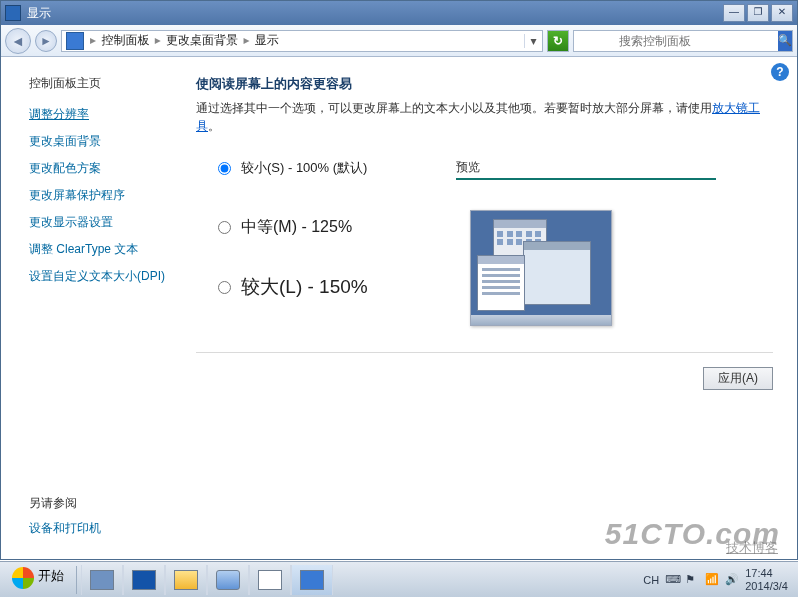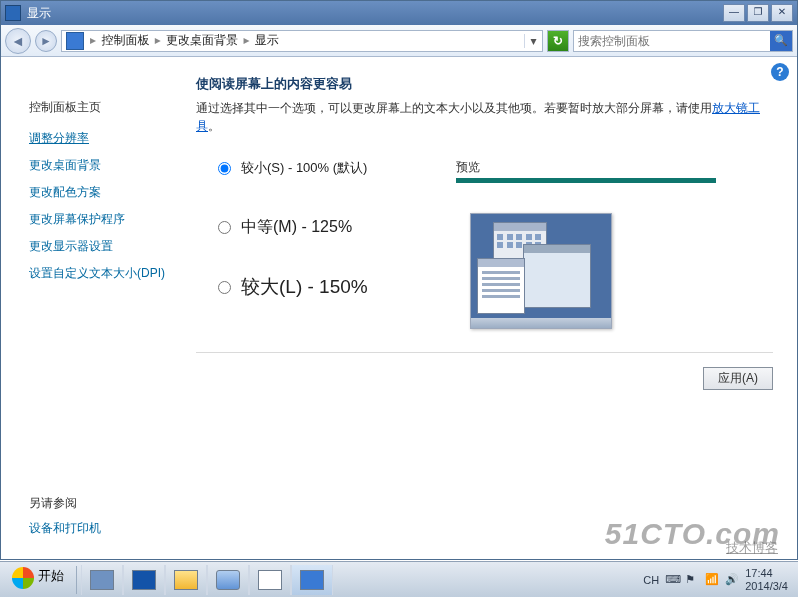--- a/index.html
+++ b/index.html
@@ -98,20 +98,21 @@
       display: flex; align-items: center; justify-content: center;
       font-weight: bold;
     }
     .searchwrap {
       width: 220px;
       height: 22px;
       border: 1px solid #a6b6cb;
       display: flex;
       align-items: center;
       background: #fff;
+      padding-left: 41px;
     }
     .searchwrap input {
       flex: 1;
       border: none;
       outline: none;
       font-size: 12px;
       padding: 0 4px;
       color: #888;
       font-family: inherit;
     }
@@ -125,21 +126,20 @@
     .content {
       flex: 1;
       display: flex;
       position: relative;
     }
     .sidebar {
       width: 195px;
       padding: 18px 14px 12px 28px;
       display: flex;
       flex-direction: column;
-      margin-top: 24px;
     }
     .sidebar-home {
       color: #333;
       font-size: 12px;
       margin-bottom: 14px;
     }
     .side-link {
       color: #0369a1;
       font-size: 12px;
       margin-bottom: 10px;
@@ -203,21 +203,21 @@
     .radio-row.medium { font-size: 16px; margin-bottom: 36px; }
     .radio-row.large { font-size: 19px; margin-bottom: 32px; }
     .radio-row input { margin-right: 10px; }
     .previewcol {
       flex: 1;
       padding-left: 10px;
     }
     .previewlbl {
       font-size: 12px;
       color: #333;
-      border-bottom: 5px solid #0f766e;
+      border-bottom: 2px solid #0f766e;
       padding-bottom: 2px;
       width: 260px;
       margin-bottom: 30px;
     }
     .preview {
       width: 142px; height: 116px;
       border: 1px solid #9da8bb;
       background: #4b6fa3;
       position: relative;
       box-shadow: 1px 1px 3px rgba(0,0,0,0.25);
@@ -370,20 +370,21 @@
   <div class="content">
     <div class="helpicon">?</div>
 
     <div class="sidebar">
       <div class="sidebar-home">控制面板主页</div>
       <div class="side-link underline">调整分辨率</div>
       <div class="side-link">更改桌面背景</div>
       <div class="side-link">更改配色方案</div>
       <div class="side-link">更改屏幕保护程序</div>
       <div class="side-link">更改显示器设置</div>
+      <div class="side-link">调整 ClearType 文本</div>
       <div class="side-link">设置自定义文本大小(DPI)</div>
       <div class="side-spacer"></div>
       <div class="side-section-h">另请参阅</div>
       <div class="side-link">设备和打印机</div>
     </div>
 
     <div class="main">
       <div class="heading">使阅读屏幕上的内容更容易</div>
       <div class="desc">
         <span>通过选择其中一个选项，可以更改屏幕上的文本大小以及其他项。若要暂时放大部分屏幕，请使用</span><a>放大镜工具</a><span>。</span>

